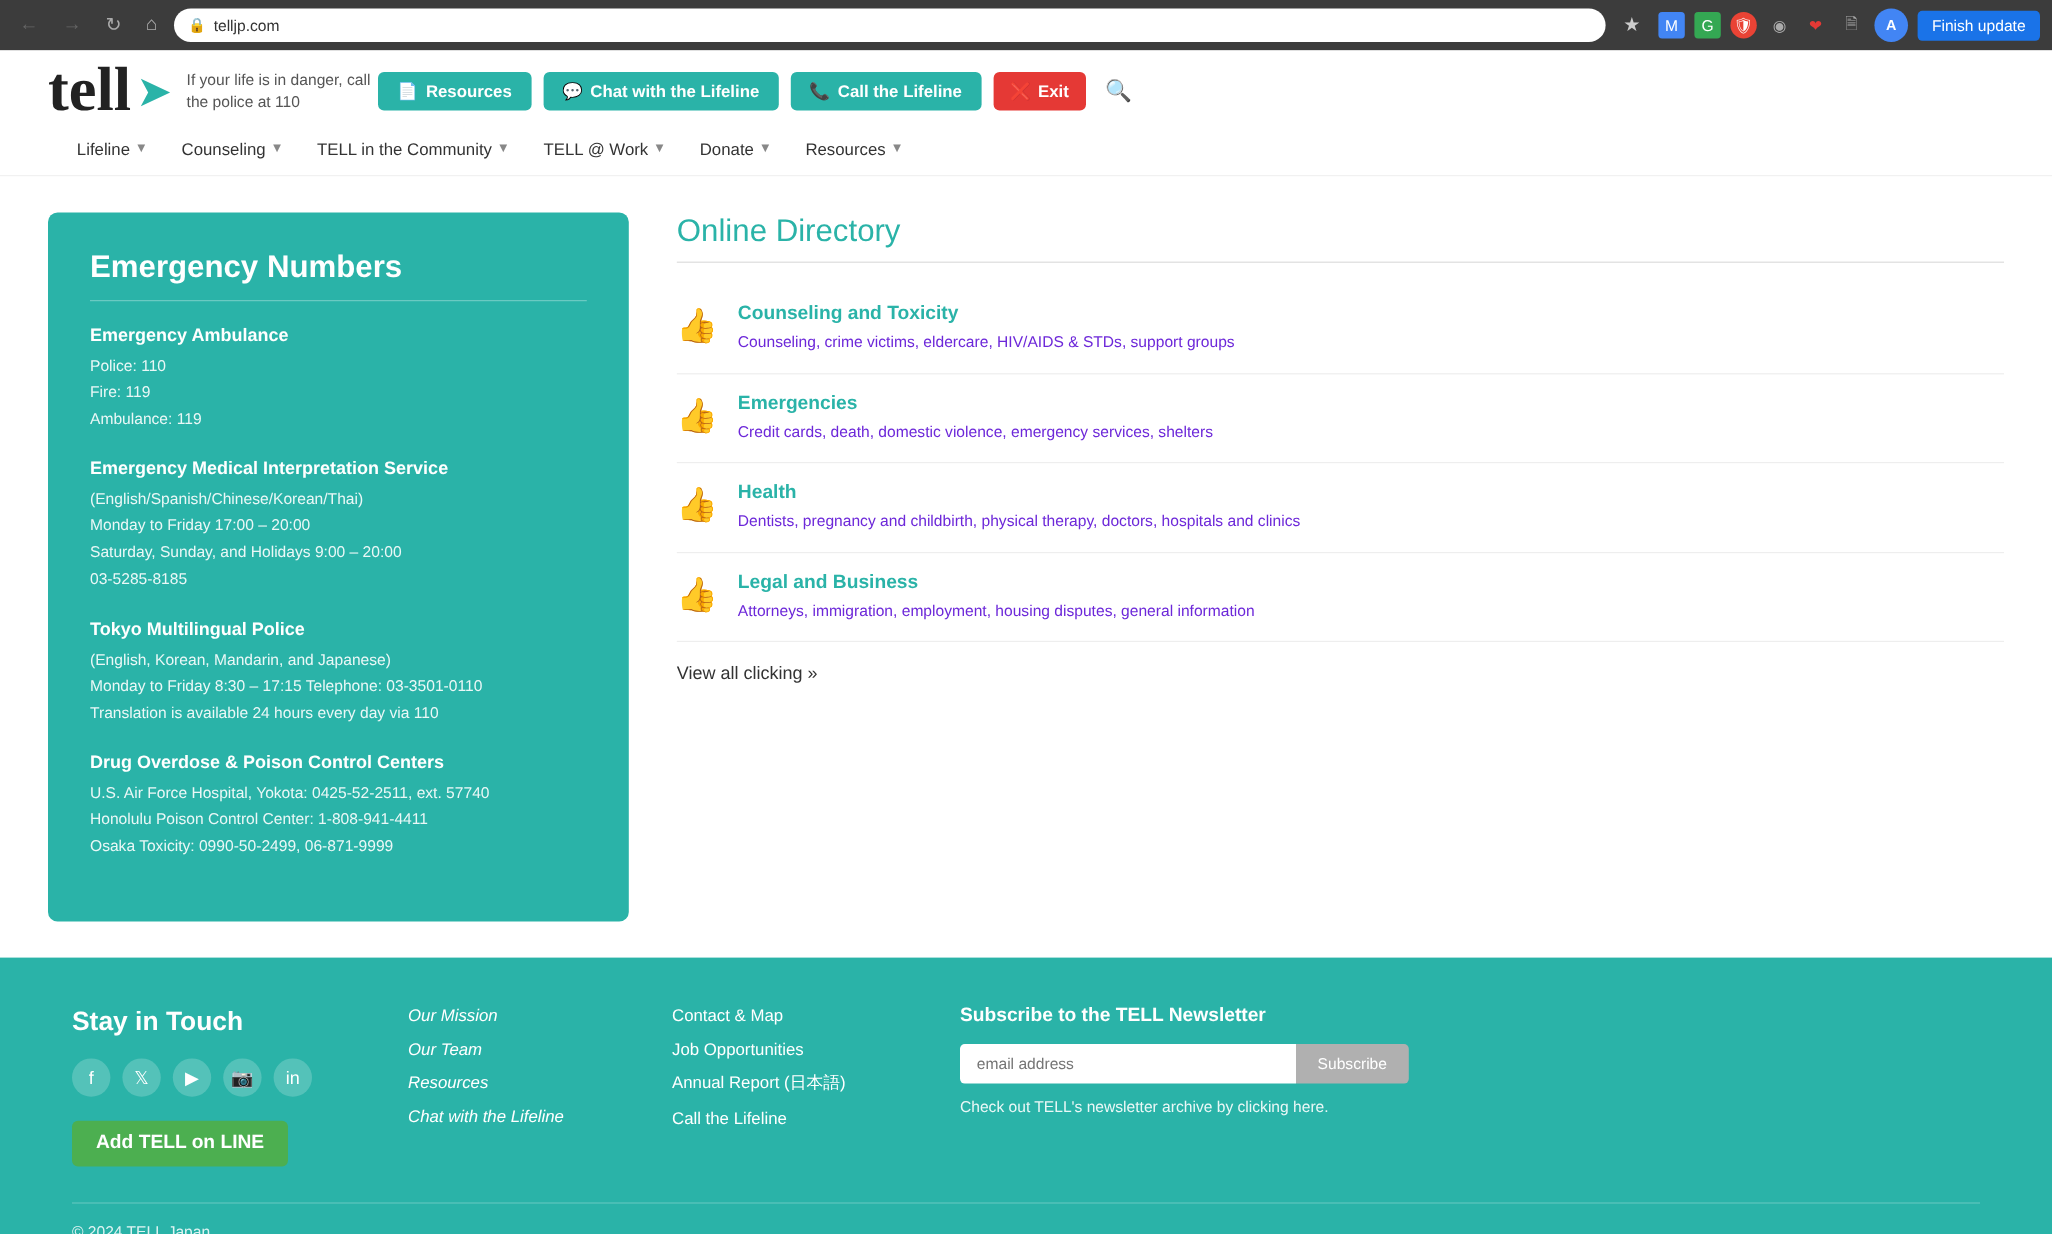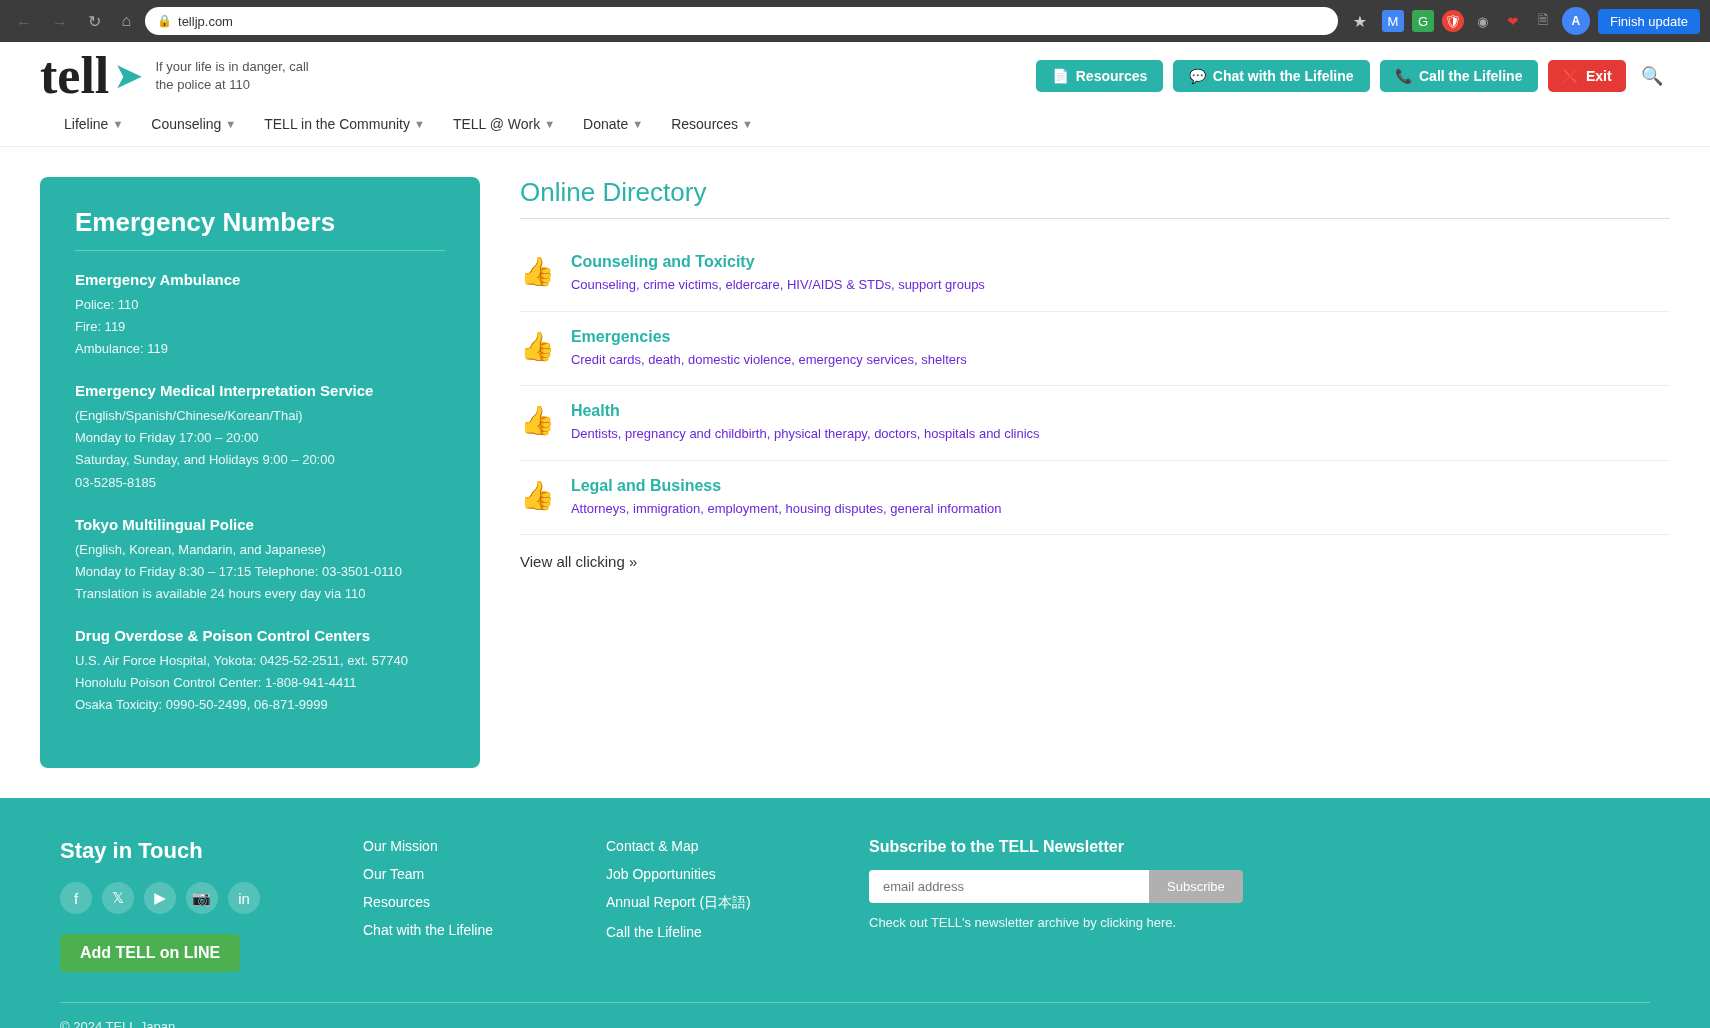--- a/index.html
+++ b/index.html
@@ -89,21 +89,20 @@
 
     
     .site-header {
       background: #fff;
       border-bottom: 1px solid #eee;
       padding: 8px 40px;
     }
     .header-top {
       display: flex;
       align-items: center;
-      justify-content: space-between;
       margin-bottom: 8px;
     }
     .logo-area {
       display: flex;
       align-items: center;
       gap: 12px;
     }
     .logo-text {
       font-size: 52px;
       font-weight: 900;
@@ -214,21 +213,21 @@
       gap: 40px;
       background: #fff;
       min-height: 500px;
     }
 
     
     .emergency-section {
       background: #2ab3a8;
       border-radius: 8px;
       padding: 30px 35px;
-      width: 440px;
+      width: 484px;
       flex-shrink: 0;
       color: #fff;
     }
     .emergency-title {
       font-size: 26px;
       font-weight: bold;
       color: #fff;
       margin-bottom: 20px;
       padding-bottom: 12px;
       border-bottom: 1px solid rgba(255,255,255,0.3);
@@ -295,21 +294,21 @@
     }
 
     
     .site-footer {
       background: #2ab3a8;
       padding: 40px 60px 20px;
       color: #fff;
     }
     .footer-top {
       display: flex;
-      gap: 83px;
+      gap: 60px;
       margin-bottom: 30px;
       align-items: flex-start;
     }
     .footer-col-stay {
       min-width: 220px;
     }
     .stay-in-touch {
       font-size: 22px;
       font-weight: bold;
       color: #fff;
@@ -337,20 +336,21 @@
       color: #fff;
       border: none;
       border-radius: 5px;
       padding: 10px 20px;
       font-size: 16px;
       font-weight: bold;
       cursor: pointer;
     }
     .footer-col-links {
       min-width: 160px;
+      font-style: italic;
     }
     .footer-link {
       display: block;
       color: #fff;
       font-size: 14px;
       margin-bottom: 12px;
       text-decoration: none;
       cursor: pointer;
     }
     .footer-col-links2 {

